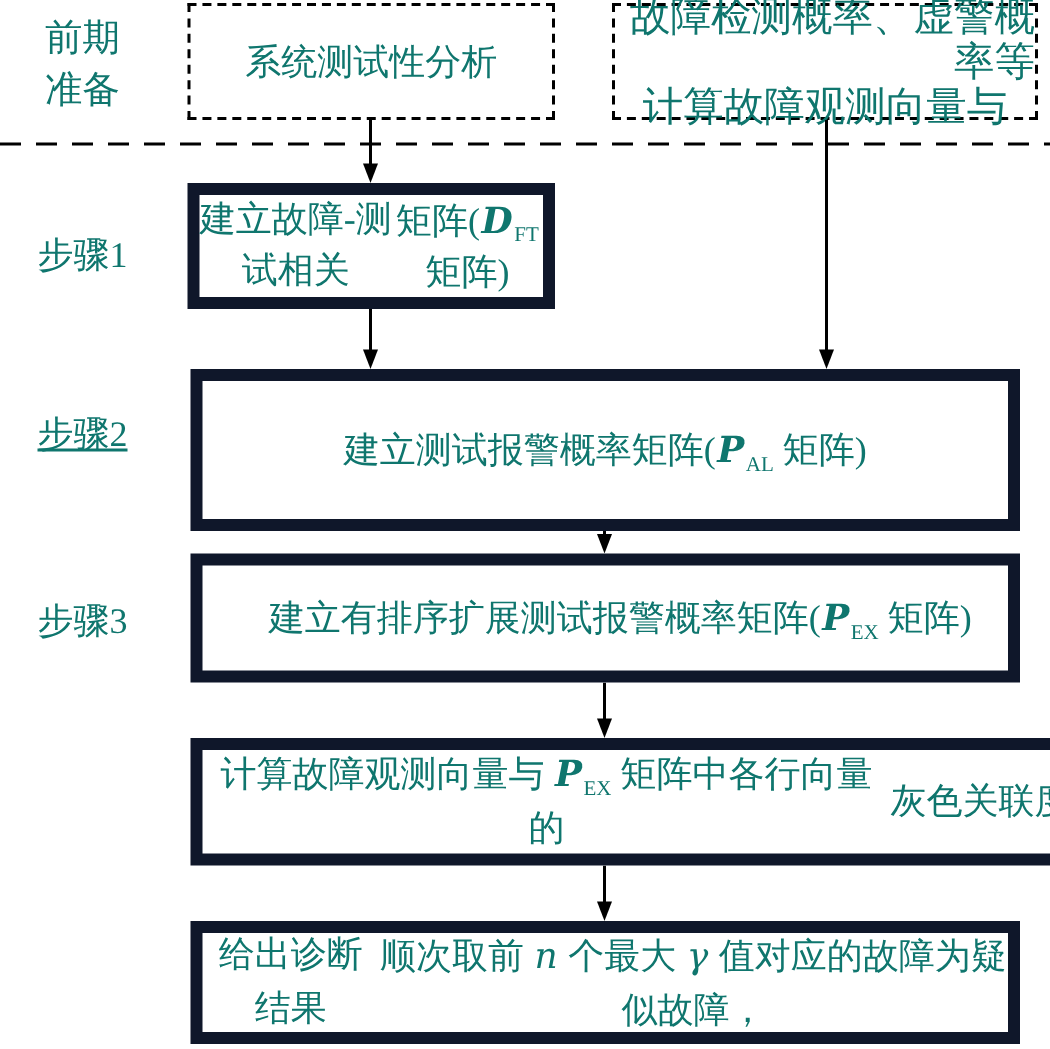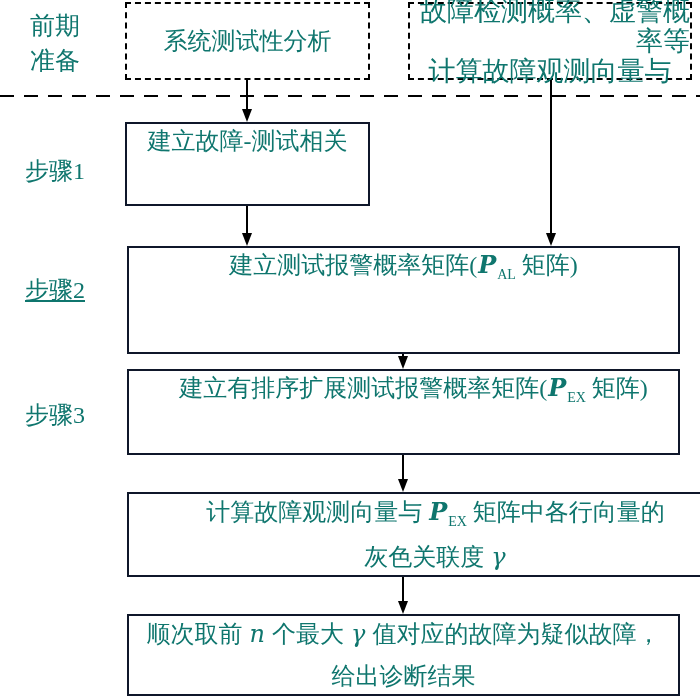--- a/index.html
+++ b/index.html
@@ -12,22 +12,22 @@
     position:absolute; left:18px; width:74px; text-align:center;
     font-size:24px; line-height:30px; white-space:nowrap;
   }
   .prep-label { top:8px; line-height:35px; font-size:25px; }
   .dashed-box {
     position:absolute; border:2px dashed #000; box-sizing:border-box;
     display:flex; flex-direction:column; align-items:center; justify-content:center;
     text-align:center; background:#fff;
   }
   .solid-box {
-    position:absolute; border:2px solid #0f172a; box-sizing:border-box;
-    display:flex; flex-direction:column; align-items:center; justify-content:space-between;
+    position:absolute; border:8px solid #0f172a; box-sizing:border-box;
+    display:flex; align-items:center; justify-content:center;
     text-align:center; background:#fff; font-size:24px; line-height:34px;
   }
   .box1 { left:125px; top:2px;  width:245px; height:78px; font-size:24px; }
   .box2 { left:408px; top:2px;  width:284px; height:78px; font-size:27px; line-height:30px;text-align:right; }
   .step1 { left:125px; top:122px; width:245px; height:84px; }
   .step2 { left:127px; top:246px; width:553px; height:108px; }
   .step3 { left:127px; top:369px; width:553px; height:86px;padding-left:20px; }
   .step4 { left:127px; top:492px; width:617px; height:85px; line-height:36px; }
   .step5 { left:127px; top:614px; width:553px; height:82px; line-height:36px; }
   .sep-line {
@@ -79,20 +79,23 @@
 
   <div class="vline" style="left:402px; top:577px; height:25px;"></div>
   <div class="head" style="left:398px; top:601px;"></div>
 
   <div class="side-label" style="top:156px;">步骤1</div>
   <div class="side-label" style="top:275px;text-decoration:underline;">步骤2</div>
   <div class="side-label" style="top:400px;">步骤3</div>
 
   <div class="solid-box step1">
     <div>建立故障-测试相关</div>
+    <div>
+      <span>矩阵(</span><span class="bsym">D</span><sub>FT</sub><span> 矩阵)</span>
+    </div>
   </div>
 
   <div class="solid-box step2">
     <div>
       <span>建立测试报警概率矩阵(</span><span class="bsym">P</span><sub>AL</sub><span> 矩阵)</span>
     </div>
   </div>
 
   <div class="solid-box step3">
     <div>
@@ -103,19 +106,19 @@
   <div class="solid-box step4">
     <div>
       <span>计算故障观测向量与 </span><span class="bsym">P</span><sub>EX</sub><span> 矩阵中各行向量的</span>
     </div>
     <div>
       <span>灰色关联度 </span><span class="isym">γ</span>
     </div>
   </div>
 
   <div class="solid-box step5">
+    <div>给出诊断结果</div>
     <div>
       <span>顺次取前 </span><span class="isym">n</span><span> 个最大 </span><span class="isym">γ</span><span> 值对应的故障为疑似故障，</span>
     </div>
-    <div>给出诊断结果</div>
   </div>
 
 </div>
 
 </body></html>

